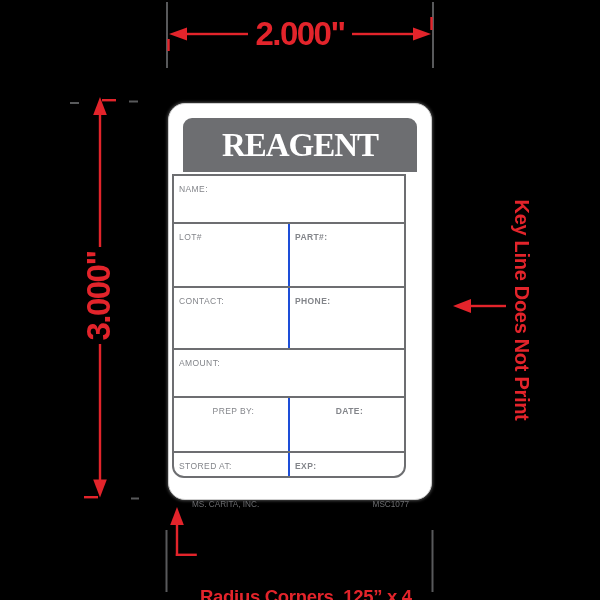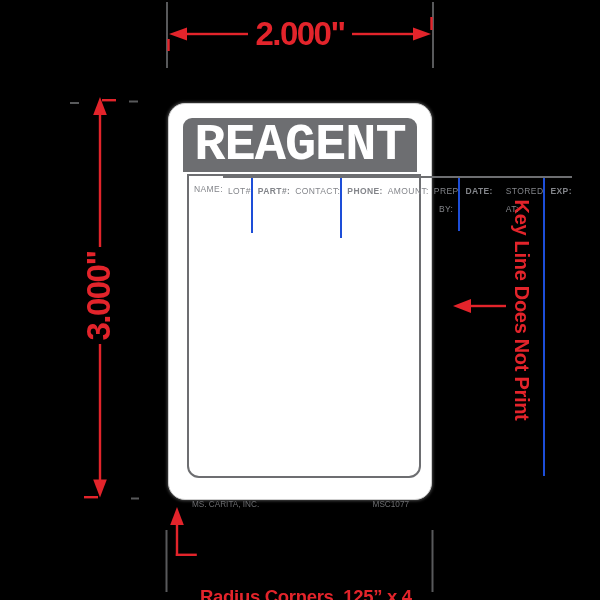--- a/index.html
+++ b/index.html
@@ -7,28 +7,28 @@
   .abs{position:absolute;}
   #annot-svg{position:absolute;left:0;top:0;}
   .red-text{color:#E3242B;font-weight:bold;}
   .dim-num{font-size:33px;letter-spacing:-1.5px;}
   #dim-width-text{left:300px;top:15px;transform:translateX(-50%);}
   #dim-height-text{left:99px;top:296px;transform:translate(-50%,-50%) rotate(-90deg);white-space:nowrap;}
   #keyline-text{left:521px;top:310px;transform:translate(-50%,-50%) rotate(90deg);white-space:nowrap;font-size:20px;letter-spacing:-0.3px;}
   #radius-text{left:200px;top:546px;white-space:nowrap;font-size:18.5px;letter-spacing:-0.3px;margin-top:40px;}
   .label{left:168px;top:103px;width:264px;height:397px;background:#fff;border-radius:17px;border:1px solid #cfcfcf;box-sizing:border-box;box-shadow:0 0 3px 1px rgba(150,150,150,0.45);}
   .header{position:absolute;left:14px;top:14px;width:234px;height:54px;background:#6D6E71;border-radius:9px 9px 0 0;display:flex;align-items:center;justify-content:center;}
-  .header span{color:#fff;font-weight:bold;font-family:Liberation Mono, monospace;font-size:52px;letter-spacing:-1px;}
-  .table{position:absolute;left:18px;top:70px;width:234px;height:304px;border:2px solid #6D6E71;border-radius:0 0 12px 12px;box-sizing:border-box;display:flex;flex-direction:row;}
+  .header span{color:#fff;font-weight:bold;font-family:Liberation Serif, serif;font-size:33px;letter-spacing:-1px;}
+  .table{position:absolute;left:3px;top:70px;width:234px;height:304px;border:2px solid #6D6E71;border-radius:0 0 12px 12px;box-sizing:border-box;display:flex;flex-direction:column;}
   .row{display:flex;box-sizing:border-box;}
   .row + .row{border-top:2px solid #6D6E71;}
   .cell{flex:1;box-sizing:border-box;padding:1.5px 0 0 5px;}
   .cell + .cell{border-left:2px solid #1d4ed8;font-weight:bold;}
   .cell span{font-size:8.5px;color:#83858A;letter-spacing:0.4px;}
-  .r1{height:46px;}.r2{height:57px;}.r3{height:62px;}.r4{height:48px;}.r5{height:55px;text-align:center;}.r6{flex:1;padding-left:8px;}
+  .r1{height:46px;}.r2{height:64px;}.r3{height:62px;}.r4{height:48px;}.r5{height:55px;text-align:center;}.r6{flex:1;}
   .footer{position:absolute;left:23px;right:22px;top:377px;display:flex;justify-content:space-between;}
   .footer span{font-size:8.2px;color:#6D6E71;letter-spacing:0;margin-top:19px;}
   .tick{fill:#58595B;}
   .red{fill:#E3242B;}
 </style>
 </head>
 <body>
 
 <svg id="annot-svg" width="600" height="600" viewBox="0 0 600 600">
   <rect class="tick" x="166" y="2" width="2" height="66"></rect>

